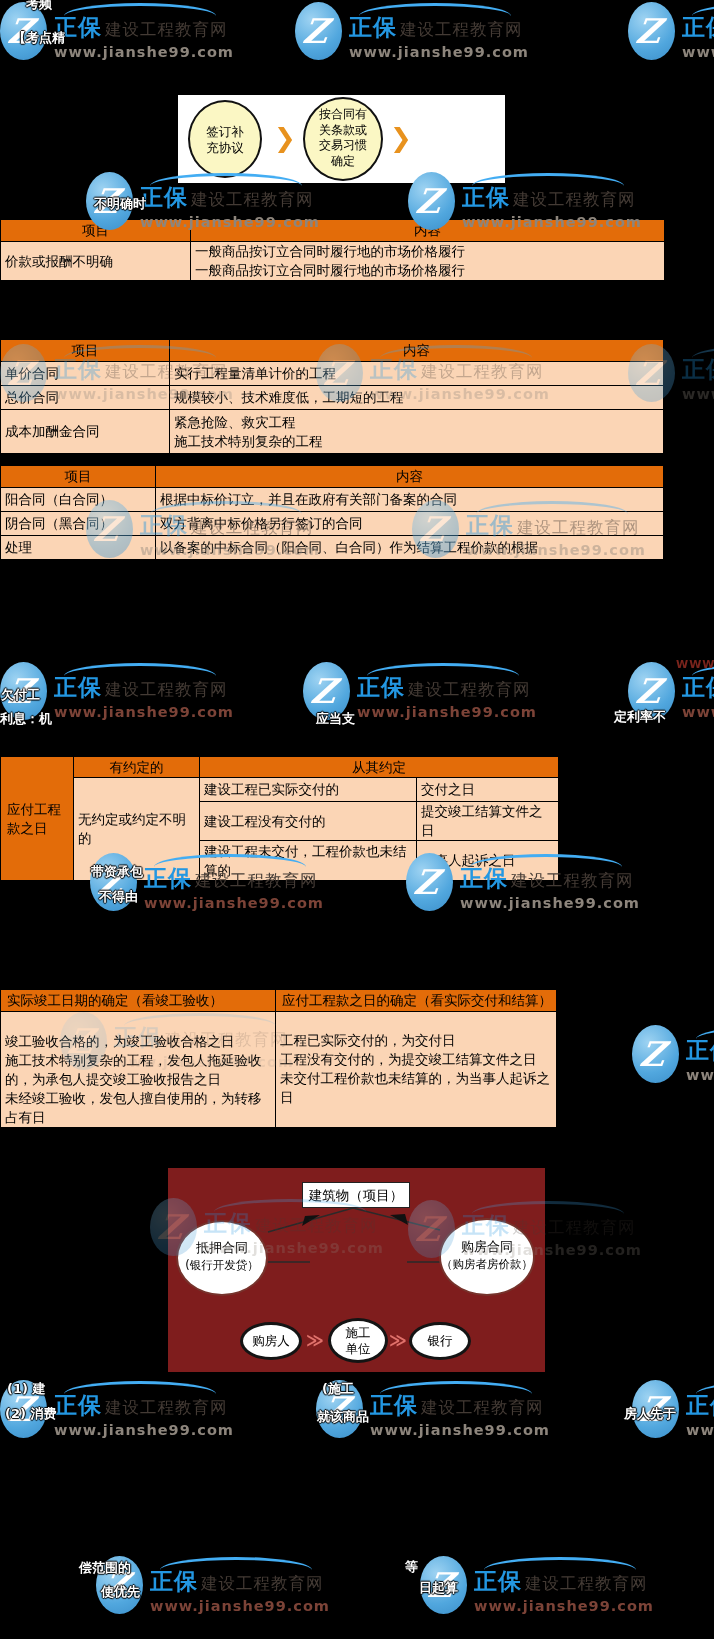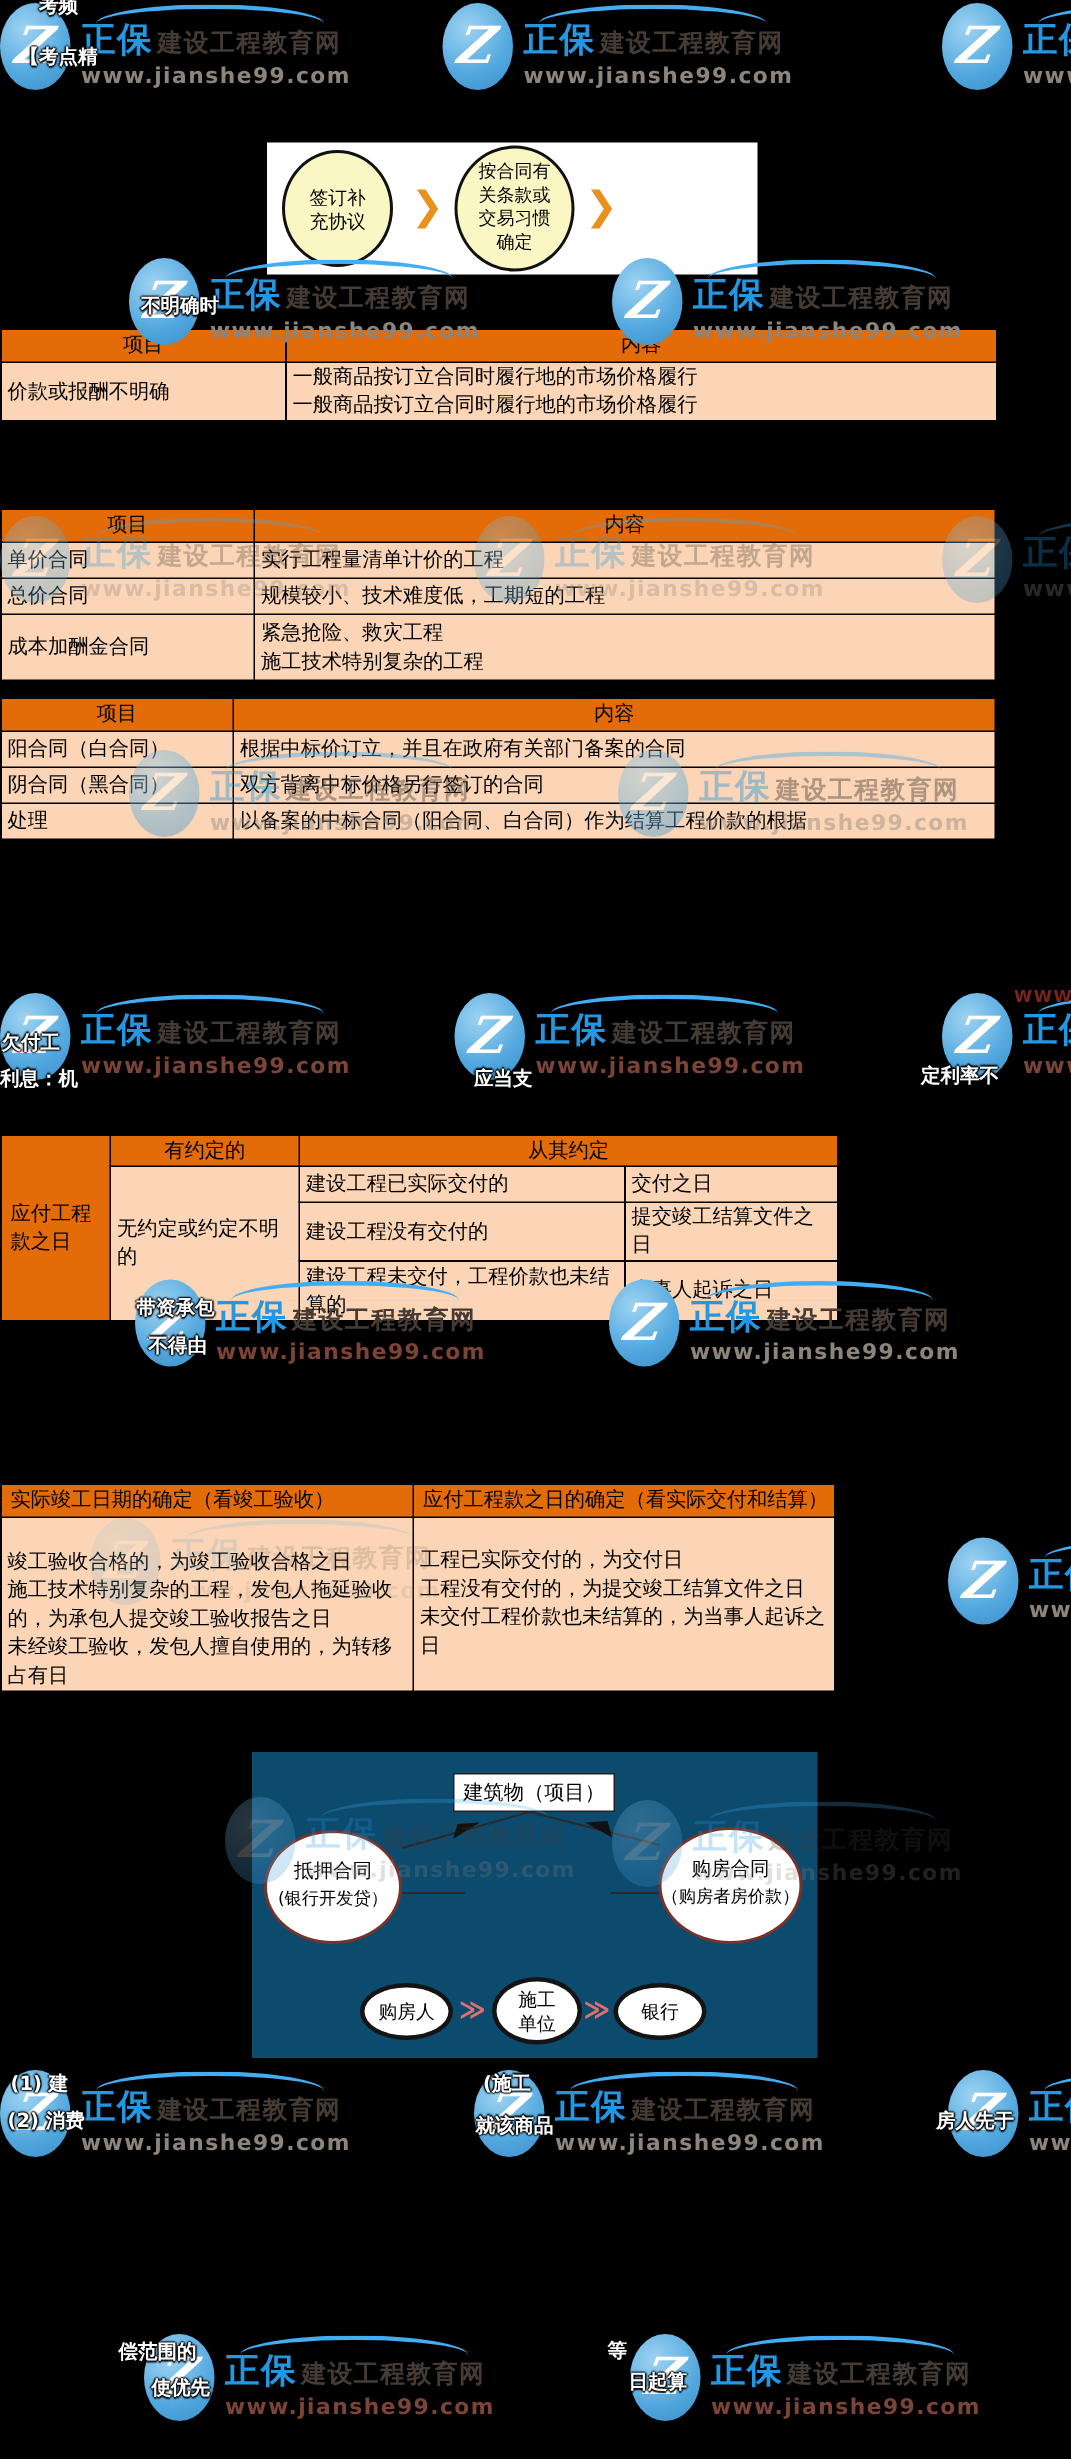--- a/index.html
+++ b/index.html
@@ -11,21 +11,21 @@
   .wm-logo{width:47px;height:58px;border-radius:50%;flex:none;
            background:radial-gradient(circle at 35% 30%, #9ed3f2, #51a7de 60%, #3b8ec9);
            display:flex;align-items:center;justify-content:center;}
   .wm-z{color:#fff;font-family:"DejaVu Serif",serif;font-style:italic;font-weight:bold;
         font-size:34px;line-height:1;transform:skewX(-10deg);}
   .wm-body{padding-top:1px;}
   .wm-arc{width:152px;height:10px;border-top:3px solid #43adf3;
           border-radius:50% 50% 0 0 / 100% 100% 0 0;margin-left:10px;}
   .wm-line1{line-height:23px;}
   .wm-brand{color:#2397e2;font-size:23px;font-weight:bold;letter-spacing:1px;}
-  .wm-site{color:#443b35;font-size:16.5px;font-weight:bold;margin-left:3px;letter-spacing:1px;}
+  .wm-site{color:#443b35;font-size:16.5px;font-weight:normal;margin-left:3px;letter-spacing:1px;}
   .wm-url{font-size:14.5px;font-weight:bold;color:#8d857c;letter-spacing:1px;margin-top:3px;}
   .wm.u-red .wm-url{color:#7c4337;}
   .wm.ghost{opacity:.30;}
   .wm.ghost2{opacity:.42;}
   .wm.ghost3{opacity:.15;}
   .wm.pale{opacity:.25;}
 
   
   .frag{position:absolute;z-index:4;color:#fff;font-size:13px;font-weight:bold;white-space:nowrap;
         text-shadow:-1px 0 1px #000,1px 0 1px #000,0 -1px 1px #000,0 1px 1px #000;}
@@ -42,21 +42,21 @@
        font-size:13.5px;color:#000;}
   .tbl td{border:1px solid #000;background:#FBD5B5;padding:0 4px;line-height:19px;
           vertical-align:middle;overflow:hidden;}
   .tbl td.hd{background:#E36C09;text-align:center;}
   .tbl td.hd-l{background:#E36C09;text-align:left;padding-left:6px;}
   .tbl p{margin:0;line-height:19px;}
   #t5 td.rbody{padding-top:19px;vertical-align:top;}
   #t5 td.lbody{vertical-align:top;padding-top:20px;}
 
   
-  .diagram{position:absolute;left:168px;top:1168px;width:377px;height:204px;background:#0c4a6e;z-index:1;}
+  .diagram{position:absolute;left:168px;top:1168px;width:377px;height:204px;background:#7f1d1d;z-index:1;}
   .d-svg{position:absolute;left:0;top:0;}
   .d-box{position:absolute;left:134px;top:14px;width:106px;height:24px;border:1px solid #222;
          text-align:center;line-height:24px;font-size:13.5px;color:#000;background:#fff;}
   .d-ell{position:absolute;border:2px solid #76332c;border-radius:50%;text-align:center;
          color:#000;box-sizing:border-box;background:#fff;}
   .d-ell .l1{font-size:13px;line-height:18px;}
   .d-ell .l2{font-size:11.5px;line-height:17px;white-space:nowrap;}
   .d-party{position:absolute;border:3px solid #141414;border-radius:50%;text-align:center;
            color:#000;font-size:12.5px;box-sizing:border-box;background:#fff;}
   .d-party .pl{line-height:16px;}

